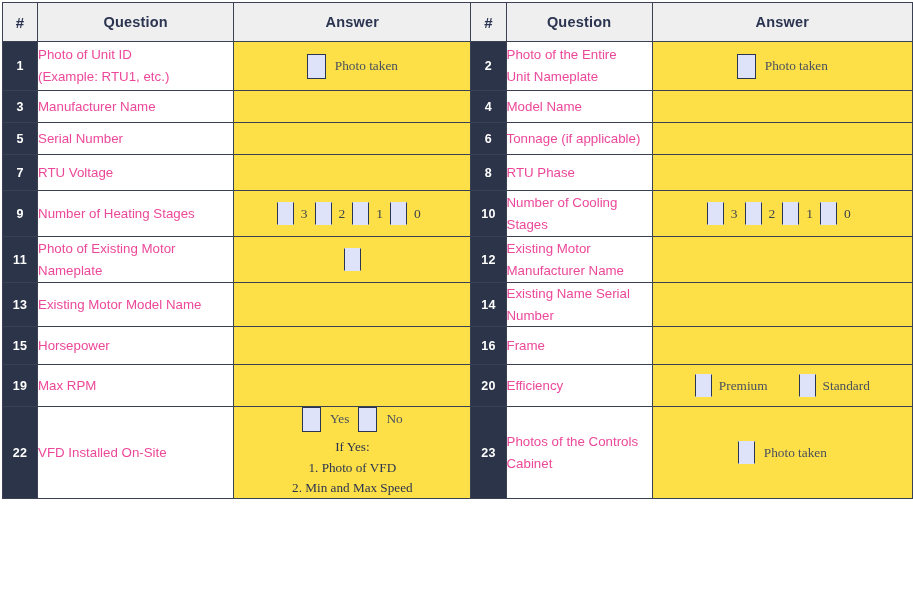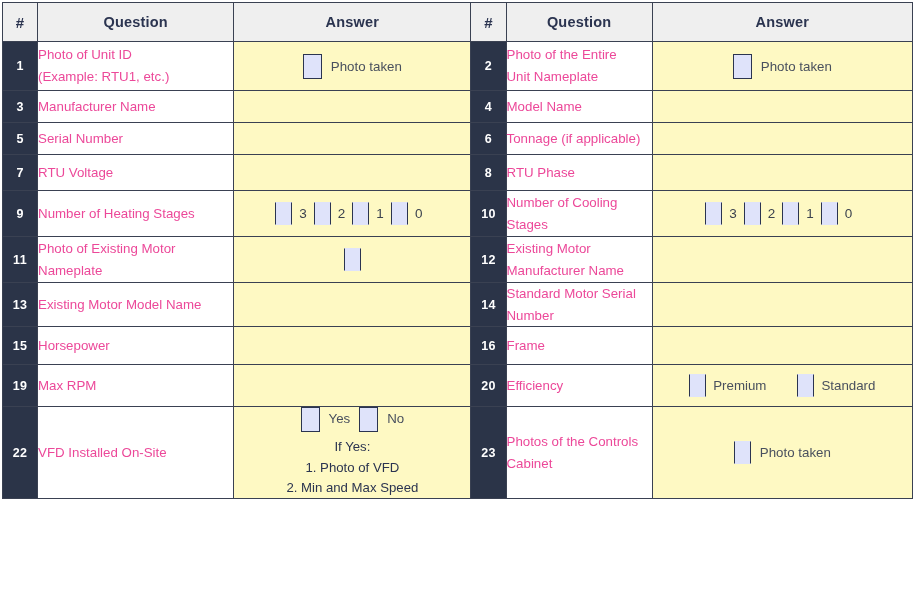--- a/index.html
+++ b/index.html
@@ -58,23 +58,24 @@
     letter-spacing: .3px;
   }
   td.q {
     color: #ec4899;
     font-size: 13.3px;
     padding: 6px 0 6px 12px;
     line-height: 1.62;
     text-align: left;
   }
   td.a {
-    background: #fef9c3;
+    background: #fde047;
     text-align: center;
     padding: 5px 4px;
+    font-family: Liberation Serif, serif;
   }
   td.q .ql { display: block; }
 
   
   .opts {
     display: flex;
     align-items: center;
     justify-content: center;
     gap: 0;
     flex-wrap: nowrap;
@@ -284,21 +285,21 @@
     </tr>
 
     <tr style="height:42px;">
       <td class="num">13</td>
       <td class="q">
         <span class="ql">Existing Motor Model Name</span>
       </td>
       <td class="a"></td>
       <td class="num">14</td>
       <td class="q">
-        <span class="ql">Standard Motor Serial</span>
+        <span class="ql">Existing Name Serial</span>
         <span class="ql">Number</span>
       </td>
       <td class="a"></td>
     </tr>
 
     <tr style="height:38px;">
       <td class="num">15</td>
       <td class="q">
         <span class="ql">Horsepower</span>
       </td>

